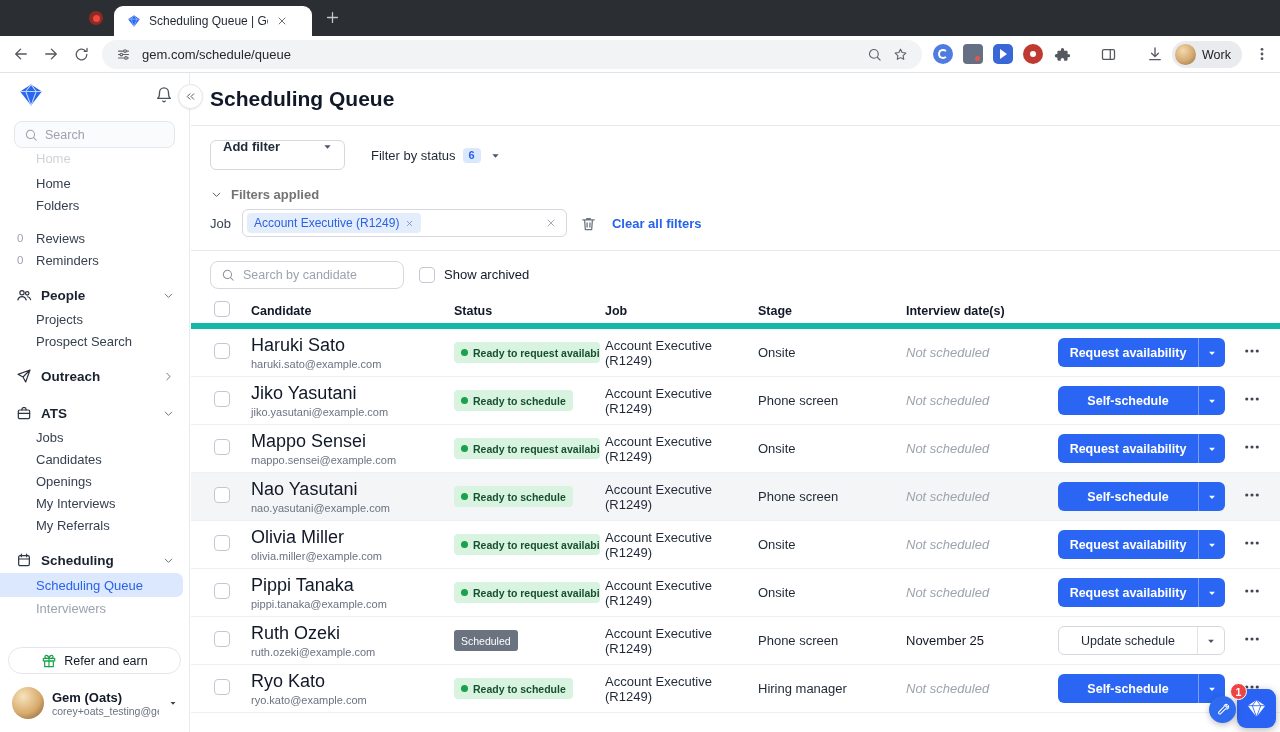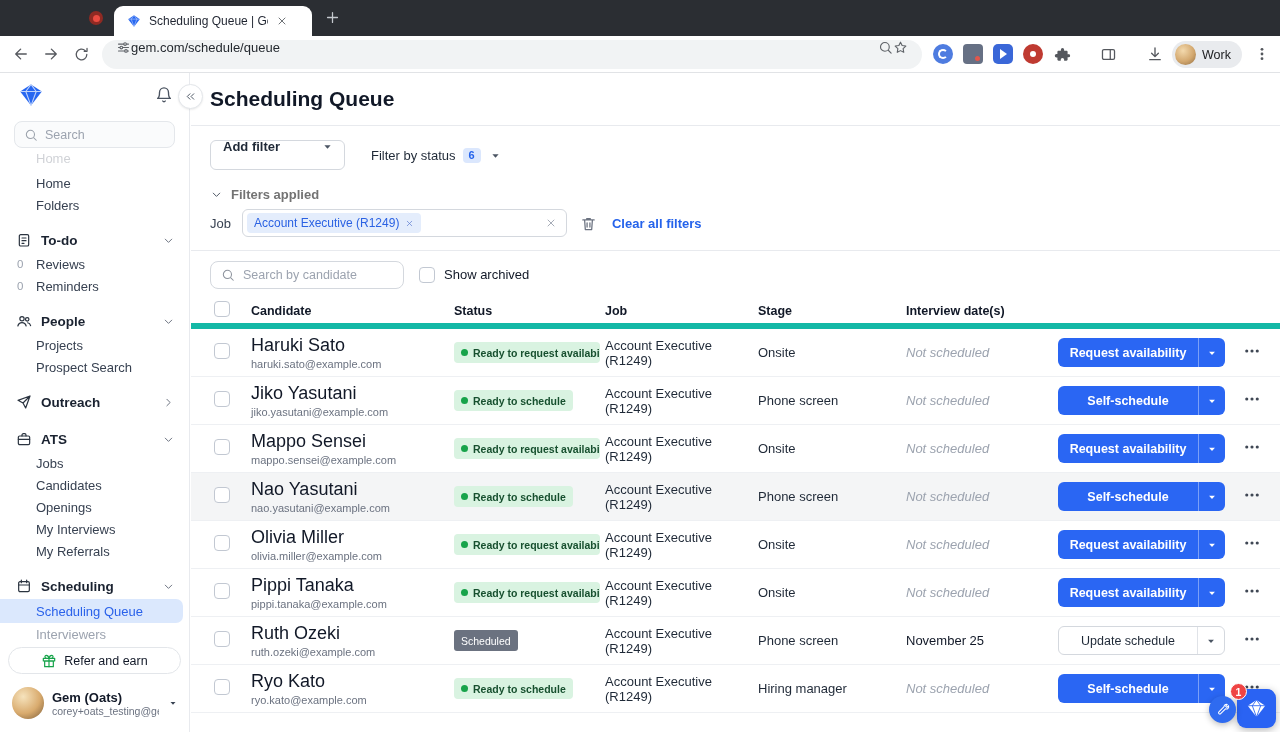--- a/index.html
+++ b/index.html
@@ -12,21 +12,21 @@
   
   .tabstrip{position:absolute;left:0;top:0;width:1280px;height:36px;background:#2b2e33;}
   .rec{position:absolute;left:89px;top:11px;width:14px;height:14px;border-radius:50%;background:#8f2a23;display:flex;align-items:center;justify-content:center;}
   .rec::after{content:"";width:7px;height:7px;border-radius:50%;background:#ea4b41;}
   .tab{position:absolute;left:114px;top:6px;width:198px;height:30px;background:#fff;border-radius:9px 9px 0 0;display:flex;align-items:center;gap:8px;padding:0 24px 0 13px;}
   .tab-title{font-size:12px;color:#1f2430;flex:1;white-space:nowrap;overflow:hidden;}
   .tab-close{color:#5f6368;}
   .newtab{position:absolute;left:324px;top:9px;color:#c4c8cd;}
   .navbar{position:absolute;left:0;top:36px;width:1280px;height:37px;background:#fff;border-bottom:1px solid #e1e3e6;}
   .nbtn{position:absolute;color:#55585e;}
-  .omnibox{position:absolute;left:102px;top:4px;width:820px;height:29px;background:#f1f3f4;border-radius:15px;display:flex;align-items:flex-start;padding:0 14px;color:#5f6368;}
+  .omnibox{position:absolute;left:102px;top:4px;width:820px;height:29px;background:#f1f3f4;border-radius:15px;display:flex;align-items:center;gap:11px;padding:0 14px;color:#5f6368;}
   .url{font-size:13px;color:#24292f;flex:1;}
   .ext{position:absolute;top:8px;width:20px;height:20px;border-radius:50%;}
   .e1{left:933px;background:#4e7ce0;}.e1::after{content:"";position:absolute;inset:5px;border-radius:50%;border:2px solid #fff;border-right-color:transparent;}
   .e2{left:963px;background:#667084;border-radius:4px;}.e2::after{content:"";position:absolute;right:3px;bottom:3px;width:5px;height:5px;border-radius:50%;background:#e2574c;}
   .e3{left:993px;background:#3a67d8;border-radius:5px;}.e3::after{content:"";position:absolute;left:7px;top:5px;border-left:7px solid #fff;border-top:5px solid transparent;border-bottom:5px solid transparent;}
   .e4{left:1023px;background:#bf3a31;}.e4::after{content:"";position:absolute;inset:7px;border-radius:50%;background:#fff;}
   .profile-chip{position:absolute;left:1172px;top:5px;height:27px;border-radius:14px;background:#e9ebee;display:flex;align-items:center;gap:6px;padding:0 11px 0 3px;}
   .avatar-sm{width:21px;height:21px;border-radius:50%;background:radial-gradient(circle at 38% 32%,#f3d9ad,#d3a86f 55%,#8f6b40);}
   .profile-label{font-size:12.5px;color:#202124;}
 
@@ -243,34 +243,20 @@
   <div class="sb-nav">
       <div class="side-sec no-head">
         <div class="side-item">
           <span>Home</span>
         </div>
         <div class="side-item">
           <span>Folders</span>
         </div>
       </div>
       <div class="side-sec">
-        <div class="side-sec-head">
-          <span class="s-icon">
-            <svg viewBox="0 0 24 24" fill="none" stroke="currentColor" stroke-width="1.8" stroke-linecap="round" stroke-linejoin="round">
-              <rect x="5" y="4" width="14" height="17" rx="2"></rect>
-              <path d="M9 9h6M9 13h6M9 17h3"></path>
-            </svg>
-          </span>
-          <span>To-do</span>
-          <span class="chev">
-            <svg viewBox="0 0 24 24" fill="none" stroke="currentColor" stroke-width="1.8" stroke-linecap="round" stroke-linejoin="round">
-              <path d="M6 9.5l6 6 6-6"></path>
-            </svg>
-          </span>
-        </div>
         <div class="side-item">
           <span class="side-count">0</span>
           <span>Reviews</span>
         </div>
         <div class="side-item">
           <span class="side-count">0</span>
           <span>Reminders</span>
         </div>
       </div>
       <div class="side-sec">

